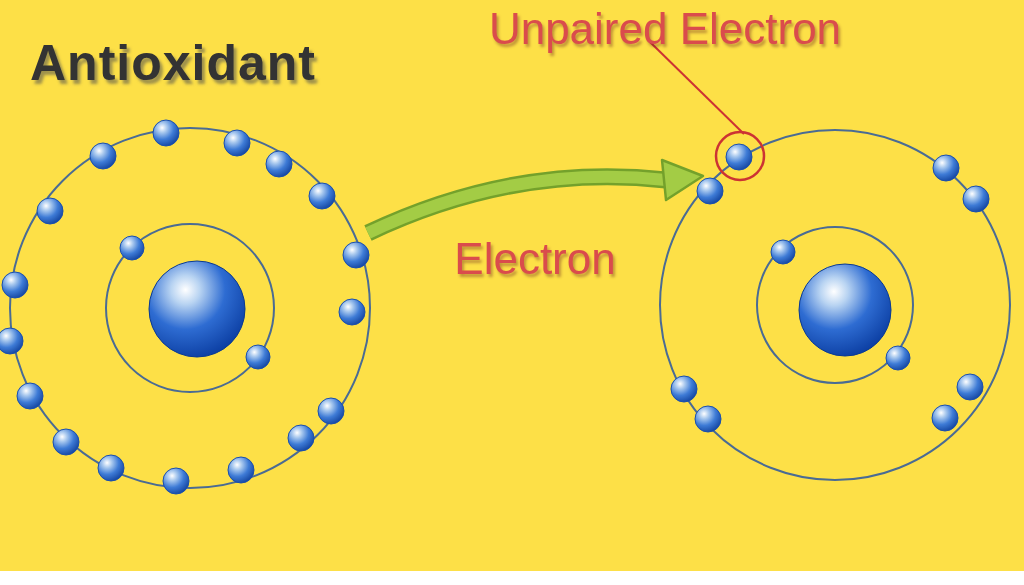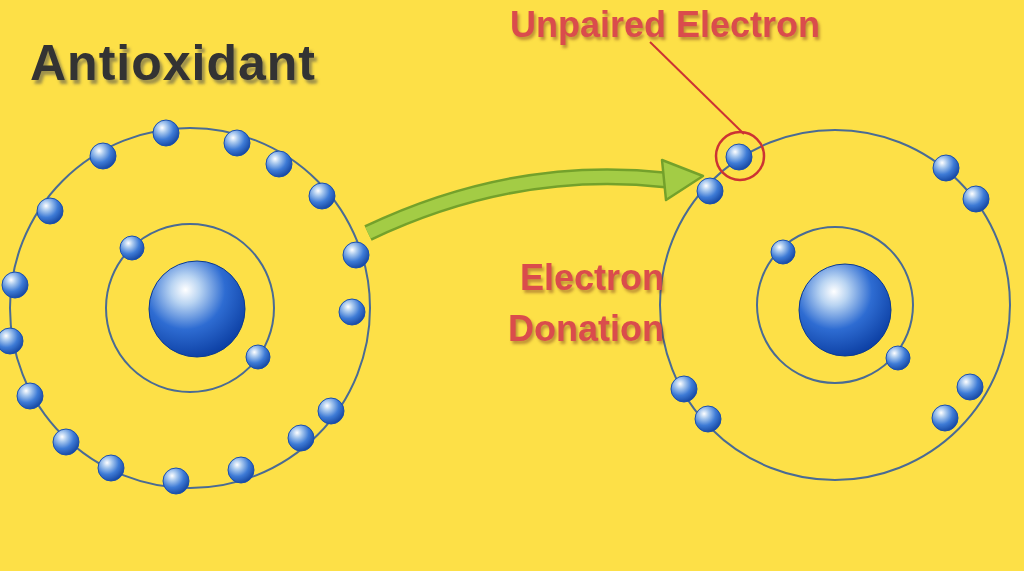--- a/index.html
+++ b/index.html
@@ -26,39 +26,38 @@
     font-weight: bold;
     color: #333333;
     letter-spacing: 1px;
     text-shadow: 3px 4px 3px rgba(80,80,80,0.55);
     white-space: nowrap;
   }
   .antioxidant-label { left: 30px; top: 34px; }
   .free-radical-label { left: 668px; top: 518px; }
   .title-red {
     position: absolute;
-    font-size: 36px;
-    font-weight: bold;
+    font-size: 44px;
+    font-weight: normal;
     color: #da4c4c;
     text-shadow: 2px 3px 3px rgba(100,30,30,0.4);
     white-space: nowrap;
   }
   .unpaired-label {
     left: 470px;
     top: 4px;
     width: 390px;
     text-align: center;
   }
   .donation-label {
-    left: 434px;
+    left: 420px;
     top: 228px;
     width: 230px;
-    text-align: right;
+    text-align: center;
     line-height: 1.42;
-    margin-top: 24px;
   }
 </style>
 </head>
 <body>
 
 <div class="stage">
 
   <svg id="scene" width="1024" height="585" viewBox="0 0 1024 585">
     <defs>
       <radialGradient id="gradElectron" cx="35%" cy="30%" r="75%">
@@ -115,17 +114,16 @@
       <line x1="650" y1="42" x2="744" y2="134" stroke="#cc3333" stroke-width="2"></line>
       <circle cx="740" cy="156" r="24" fill="none" stroke="#cc3333" stroke-width="2.5"></circle>
     </svg>
 
   <div class="title-dark antioxidant-label">Antioxidant</div>
 
   <div class="title-red unpaired-label">Unpaired Electron</div>
 
   <div class="title-red donation-label">
     <div>Electron</div>
-    <div>Donation</div>
   </div>
 
 
 </div>
 
 </body></html>

